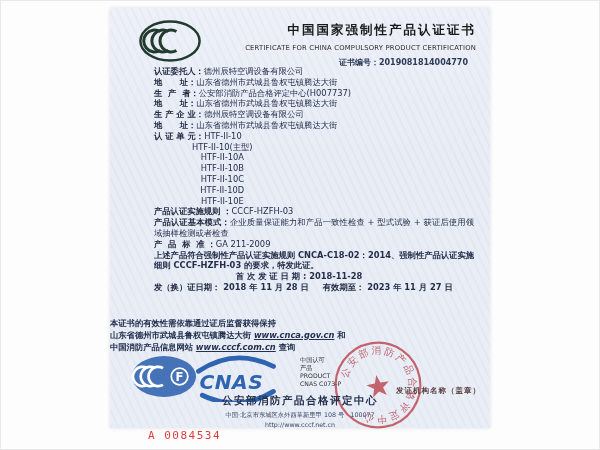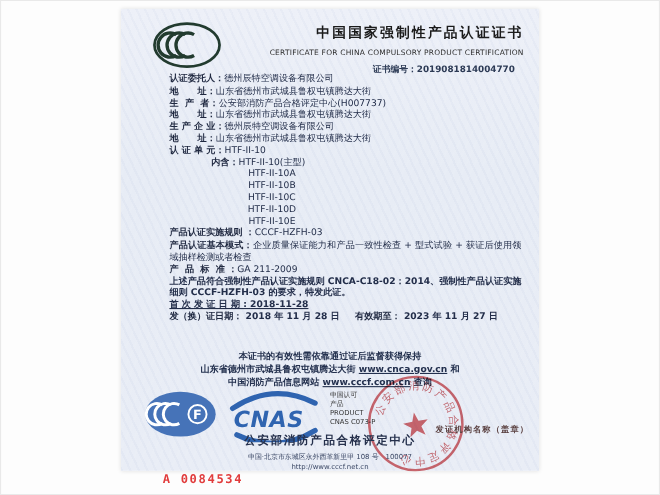--- a/index.html
+++ b/index.html
@@ -22,35 +22,35 @@
   .certno { position:absolute; top:49px; right:22px; font-size:8px; font-weight:600; color:#2c3a55; }
   .body { position:absolute; top:58px; left:44px; right:16px; font-size:8.3px; line-height:10.8px; color:#232e4a; }
   .row { display:flex; }
   .lbl { font-weight:bold; white-space:pre; color:#1f2840; flex:0 0 auto; }
   .val { white-space:pre; }
   .contains-row { display:flex; padding-left:38px; }
   .models .val { display:block;text-align:center; }
   .para { text-align:justify; }
   .para .lbl { display:inline;margin-top:41px; }
   .bold { font-weight:bold; }
-  .first-issue { padding-right:30px; font-weight:bold;text-decoration:underline; }
+  .first-issue { text-align:center; padding-right:30px; font-weight:bold; }
   .dates { display:flex; font-weight:bold; }
   .dates .gap { width:14px; }
-  .notes { position:absolute; top:310px; left:0; right:0; text-align:center; font-size:8.3px; line-height:11.8px; font-weight:bold; color:#23304e; }
-  .notes .url { text-decoration:underline; }
+  .notes { position:absolute; top:310px; left:0; right:0; text-align:left; font-size:8.3px; line-height:11.8px; font-weight:bold; color:#23304e; }
+  .notes .url { text-decoration:underline;font-style:italic; }
   .cccf-logo { position:absolute; top:347px; left:20px; }
-  .cnas-logo { position:absolute; top:344px; left:95px; }
+  .cnas-logo { position:absolute; top:344px; left:82px; }
   .cnas-text { position:absolute; top:348px; left:190px; font-size:6.2px; line-height:8px; color:#333; }
   .seal { position:absolute; top:331px; left:222px; width:92px; height:92px; opacity:0.82; mix-blend-mode:multiply; transform:rotate(-10deg); }
   .seal-label { position:absolute; top:378px; left:286px; font-size:7.5px; font-weight:bold; letter-spacing:1px; color:#5a4040; }
   .org { position:absolute; top:386px; left:0; right:0; text-align:center; color:#25304c; }
   .org-name { font-size:10.5px; font-weight:bold; letter-spacing:1.5px; }
   .org-addr { font-size:6.3px; margin-top:3px; color:#3a4764; }
   .org-url { font-size:6.3px; margin-top:1px; color:#3a4764; }
-  .serial { position:absolute; left:148px; top:429px; font-family:"DejaVu Sans Mono","Liberation Mono",monospace; font-size:11px; font-weight:bold; letter-spacing:1.5px; color:#e13c3c; }
+  .serial { position:absolute; left:148px; top:429px; font-family:"DejaVu Sans Mono","Liberation Mono",monospace; font-size:11px; font-weight:normal; letter-spacing:1.5px; color:#e13c3c; }
 </style>
 </head>
 <body>
 
 <div class="page">
   <div class="paper">
 
     <div class="header">
       <div class="ccc-logo">
         <svg width="64" height="42" viewBox="0 0 66 44">
@@ -92,21 +92,20 @@
       <div class="row">
           <span class="lbl">地      址：</span>
           <span class="val">山东省德州市武城县鲁权屯镇腾达大街</span>
         </div>
       <div class="row">
           <span class="lbl">认 证 单 元：</span>
           <span class="val">HTF-II-10</span>
         </div>
 
       <div class="contains-row">
-        <span class="lbl">内含：</span>
         <div class="models">
           <span class="val">HTF-II-10(主型)</span>
           <span class="val">HTF-II-10A</span>
           <span class="val">HTF-II-10B</span>
           <span class="val">HTF-II-10C</span>
           <span class="val">HTF-II-10D</span>
           <span class="val">HTF-II-10E</span>
         </div>
       </div>
 

